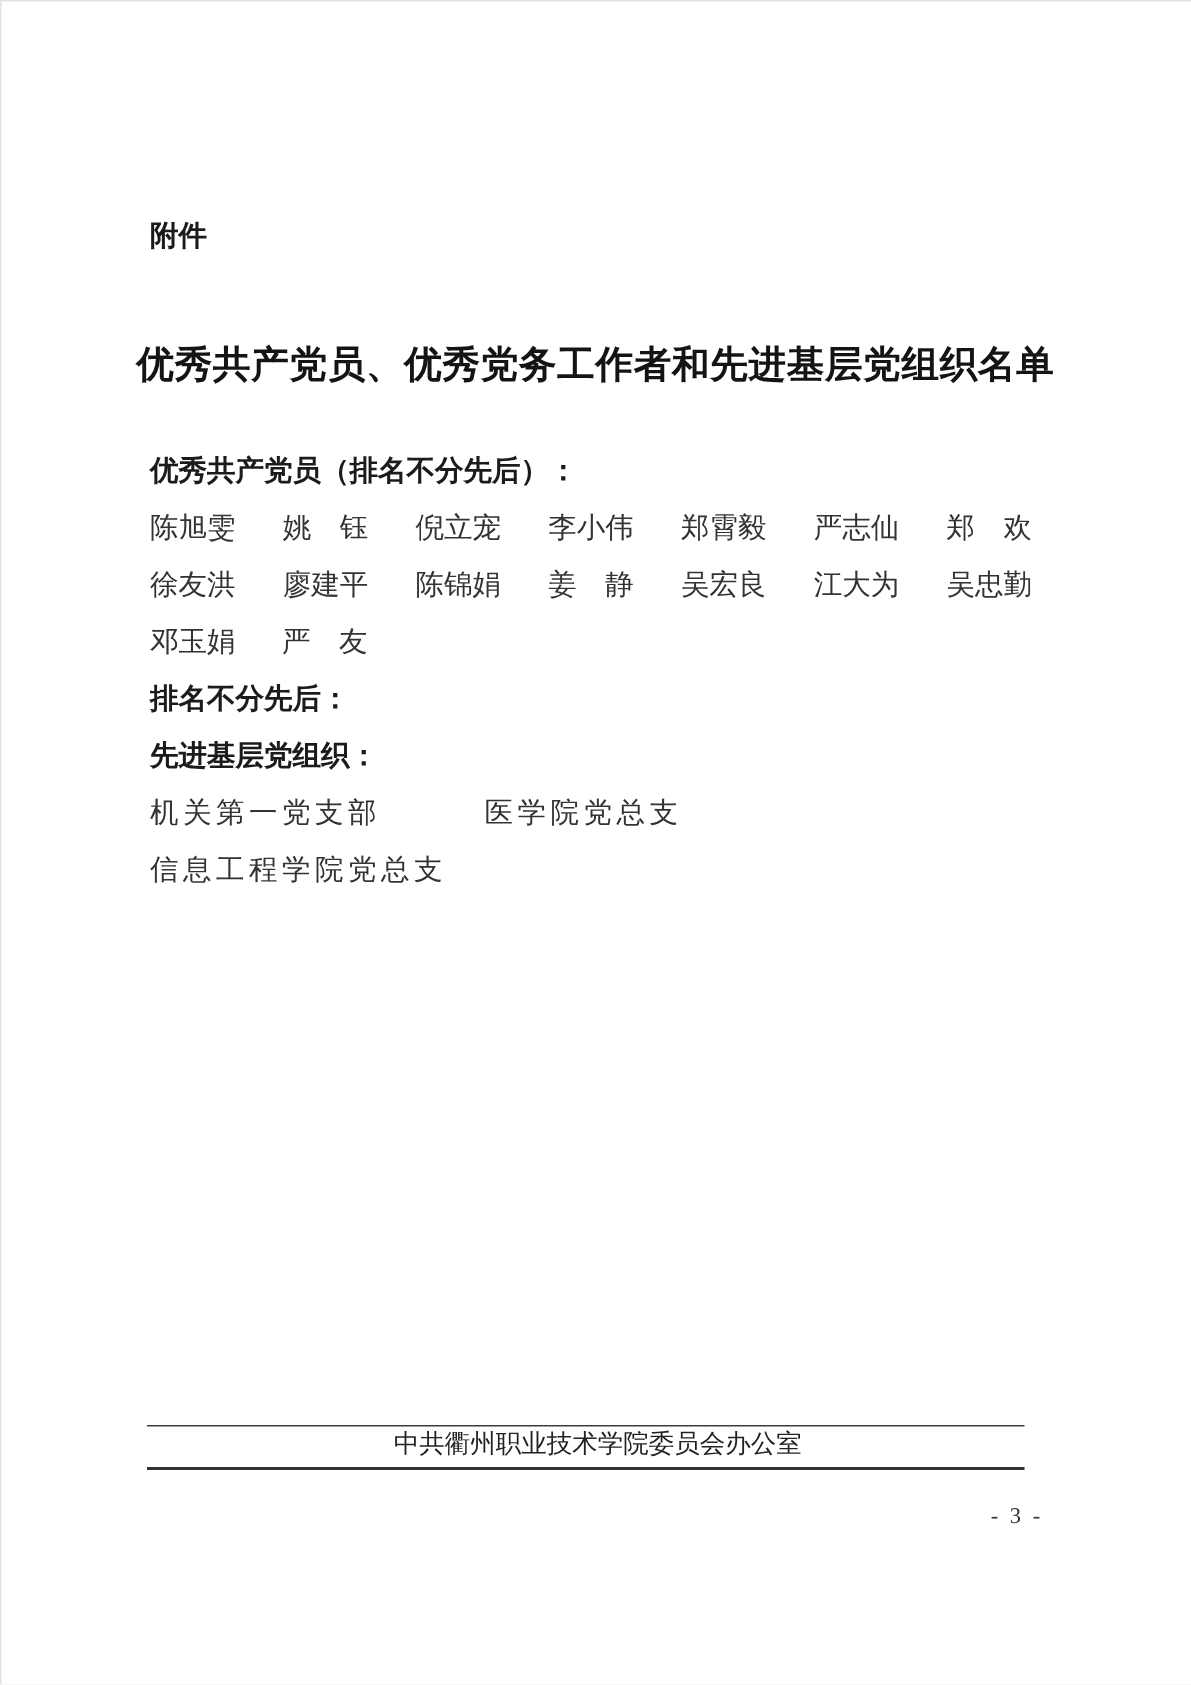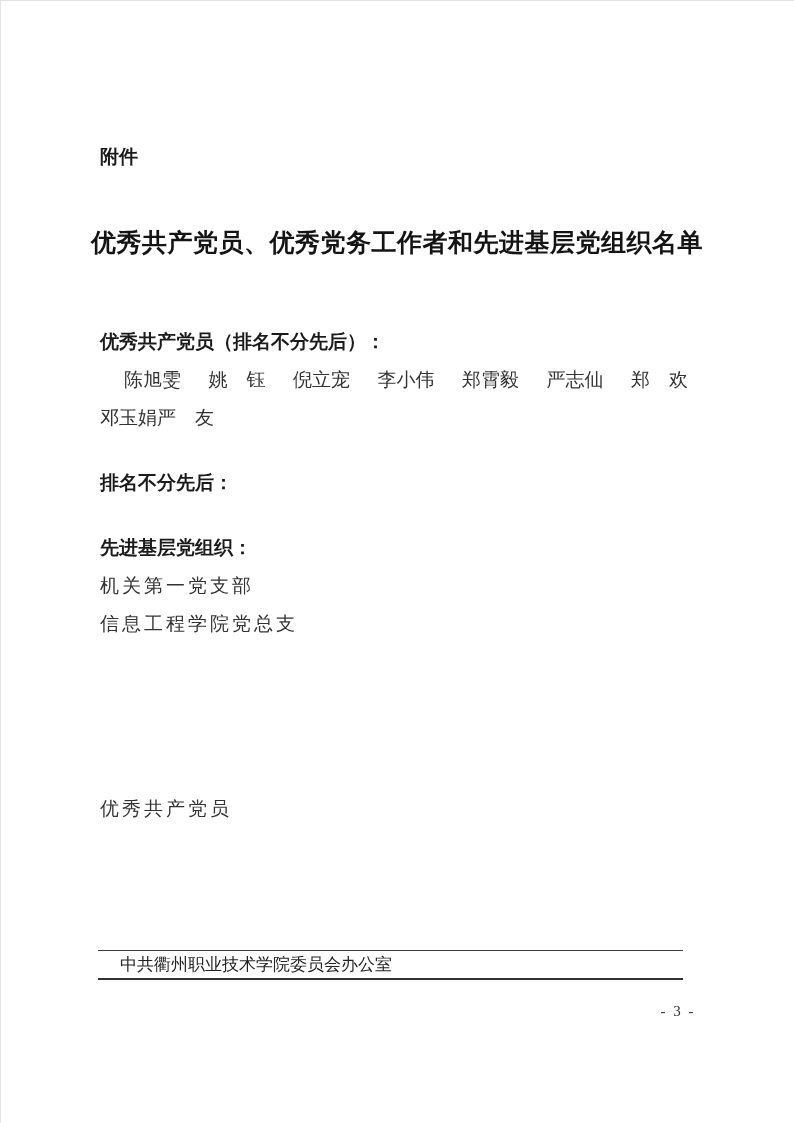--- a/index.html
+++ b/index.html
@@ -43,51 +43,51 @@
     width: 588px;
     font-size: 19px;
   }
   .section-heading {
     height: 38px;
     line-height: 38px;
     font-family: "Liberation Sans", sans-serif;
     font-weight: bold;
     font-size: 19px;
     color: #1b1b1b;
-    margin-top: 27px;
   }
   .name-row {
     height: 38px;
     line-height: 38px;
     display: flex;
+    gap: 31px;
     color: #333333;
   }
   .name-row.justify {
     justify-content: space-between;
     gap: 12px;
-    margin-left: 24px;
   }
   .name { white-space: pre; }
-  .org-list .name-row { gap: 0; letter-spacing: 3px; flex-direction: column; }
+  .org-list .name-row { gap: 0; letter-spacing: 3px; }
   .org-list .name-row .name:first-child { flex: 0 0 223px; width: 223px; }
   .footer {
     position: absolute;
     left: 98px;
     top: 950px;
     width: 585px;
   }
   .footer-rule-top { border-top: 1.5px solid #3c3c3c; }
   .footer-row {
     display: flex;
     justify-content: space-between;
     align-items: center;
     height: 27px;
     padding: 0 6px 0 22px;
     font-size: 17px;
     color: #222222;
+    flex-direction: column;
   }
   .footer-rule-bottom { border-top: 2px solid #333333; }
   .page-number {
     position: absolute;
     top: 1003px;
     left: 648px;
     width: 60px;
     text-align: center;
     font-size: 15px;
     letter-spacing: 2px;
@@ -110,35 +110,44 @@
     <div class="name-list">
         <div class="name-row justify">
           <span class="name">陈旭雯</span>
           <span class="name">姚　钰</span>
           <span class="name">倪立宠</span>
           <span class="name">李小伟</span>
           <span class="name">郑霄毅</span>
           <span class="name">严志仙</span>
           <span class="name">郑　欢</span>
         </div>
+        <div class="name-row justify">
+          <span class="name">徐友洪</span>
+          <span class="name">廖建平</span>
+          <span class="name">陈锦娟</span>
+          <span class="name">姜　静</span>
+          <span class="name">吴宏良</span>
+          <span class="name">江大为</span>
+          <span class="name">吴忠勤</span>
+        </div>
         <div class="name-row">
           <span class="name">邓玉娟</span>
           <span class="name">严　友</span>
         </div>
       </div>
 
     <div class="section-heading">排名不分先后：</div>
 
 
     <div class="section-heading">先进基层党组织：</div>
 
     <div class="name-list org-list">
         <div class="name-row">
           <span class="name">机关第一党支部</span>
-          <span class="name">优秀共产党员</span>
+          <span class="name">医学院党总支</span>
         </div>
         <div class="name-row">
           <span class="name">信息工程学院党总支</span>
         </div>
       </div>
 
   </div>
 
   <div class="footer">
     <div class="footer-rule-top"></div>

